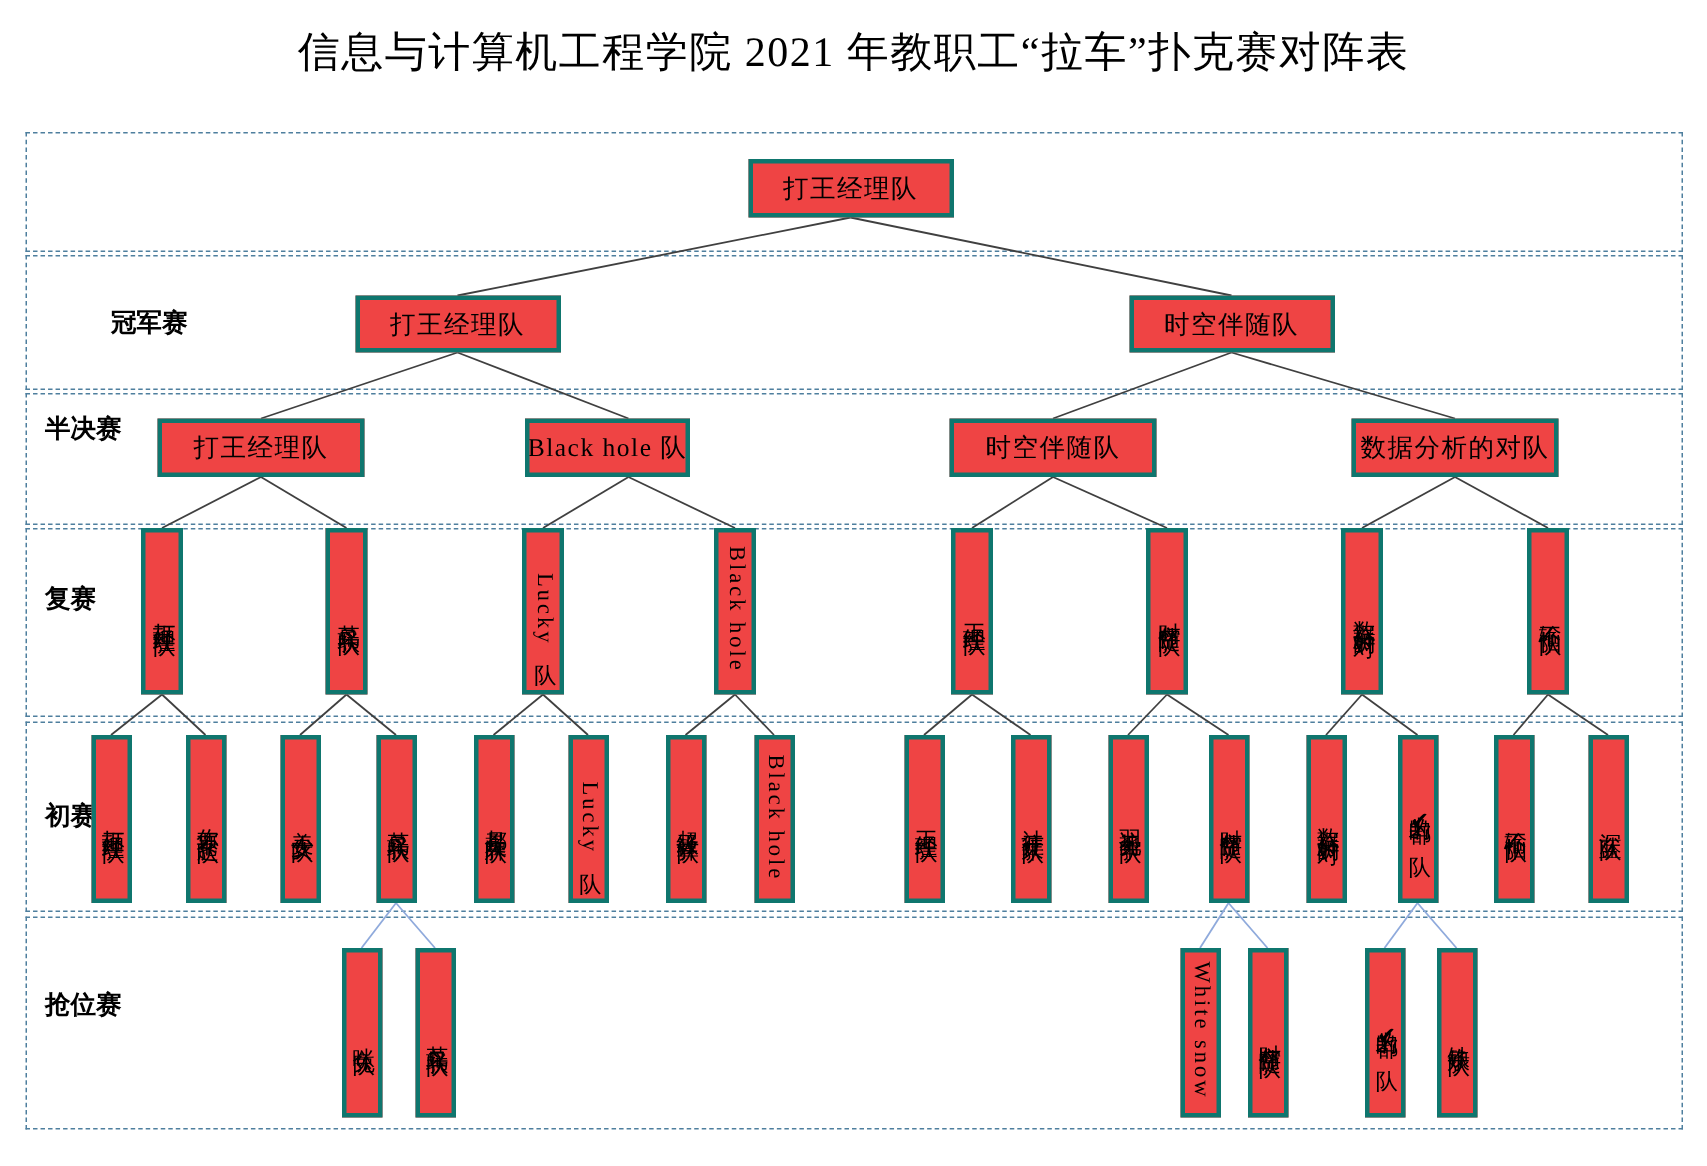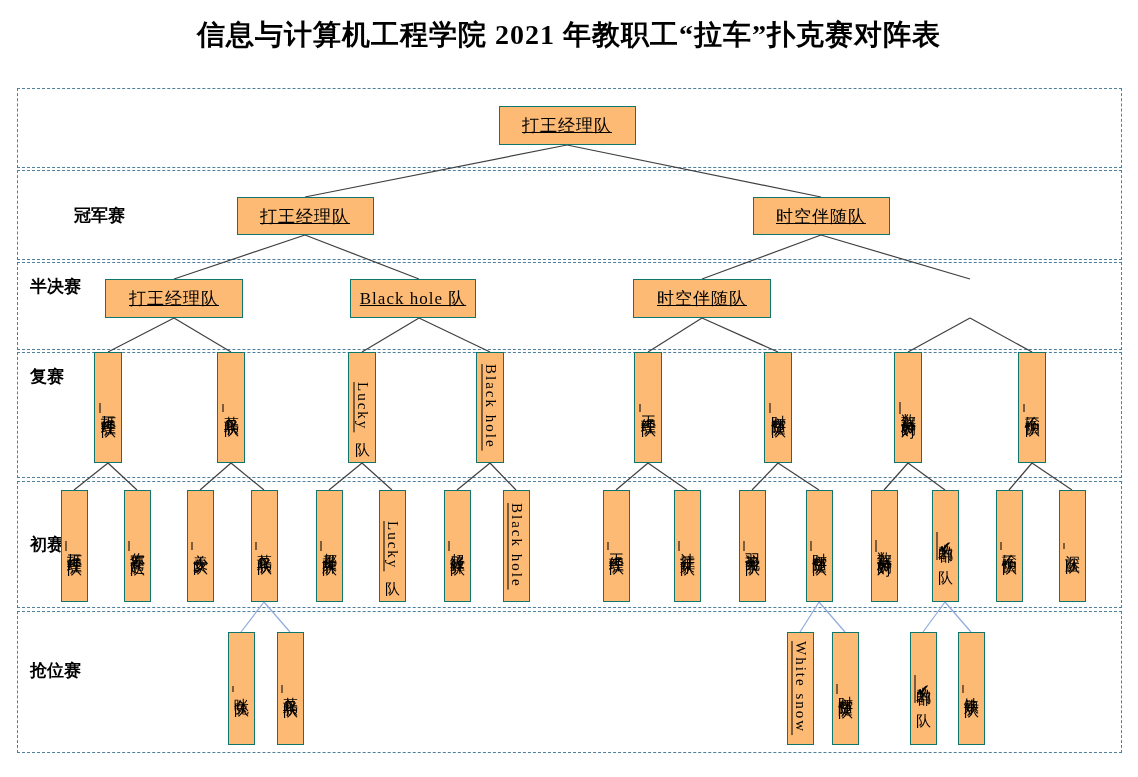--- a/index.html
+++ b/index.html
@@ -12,21 +12,21 @@
   #stage {
     position: relative;
     width: 1138px; height: 777px;
     background: #ffffff;
   }
   .page-title {
     position: absolute;
     top: 16px; left: 0; width: 1138px;
     text-align: center;
     font-size: 28px;
-    font-weight: bold;
+    font-weight: normal;
     letter-spacing: 1px;
     color: #000000;
   }
   .row-band {
     position: absolute;
     left: 17px;
     width: 1105px;
     box-sizing: border-box;
     border: 1px dashed #4e7f9e;
     z-index: 1;
@@ -43,32 +43,31 @@
   }
   #wires {
     position: absolute;
     left: 0; top: 0;
     z-index: 2;
     pointer-events: none;
   }
   .team-box {
     position: absolute;
     box-sizing: border-box;
-    background: #fdba74;
-    border: 1px solid #0f766e;
+    background: #ef4444;
+    border: 3px solid #0f766e;
     display: flex;
     align-items: center;
     justify-content: center;
     font-size: 17px;
     letter-spacing: 1px;
     color: #000000;
     z-index: 3;
     white-space: nowrap;
     overflow: hidden;
-    text-decoration: underline;
   }
   .team-box.vertical {
     writing-mode: vertical-rl;
     text-orientation: mixed;
     font-size: 15px;
     letter-spacing: 2px;
   }
 </style>
 </head>
 <body>
@@ -115,24 +114,25 @@
     </svg>
 <div class="row-band" style="top: 88px; height: 80px;"></div>
     <div class="team-box horizontal" style="left: 498.5px; top: 106px; width: 137px; height: 39px;">打王经理队</div>
     <div class="row-band" style="top: 170px; height: 90px;"></div>
     <div class="row-label" style="top: 215px; margin-left: 44px;">冠军赛</div>
     <div class="team-box horizontal" style="left: 236.5px; top: 197px; width: 137px; height: 38px;">打王经理队</div>
     <div class="team-box horizontal" style="left: 752.5px; top: 197px; width: 137px; height: 38px;">时空伴随队</div>
     <div class="row-band" style="top: 262px; height: 88px;"></div>
     <div class="row-label" style="top: 286px;">半决赛</div>
     <div class="team-box horizontal" style="left: 105px; top: 279px; width: 138px; height: 39px;">打王经理队</div>
-    <div class="team-box horizontal" style="left: 350px; top: 279px; width: 126px; height: 39px;">Black hole 队</div>
+    <div class="team-box horizontal" style="left: 350px; top: 279px; width: 110px; height: 39px;">Black hole 队</div>
     <div class="team-box horizontal" style="left: 633px; top: 279px; width: 138px; height: 39px;">时空伴随队</div>
+    <div class="team-box horizontal" style="left: 901px; top: 279px; width: 138px; height: 39px;">数据分析的对队</div>
     <div class="row-band" style="top: 352px; height: 126px;"></div>
-    <div class="row-label" style="top: 376px;">复赛</div>
+    <div class="row-label" style="top: 399px;">复赛</div>
     <div class="team-box vertical" style="left: 94px; top: 352px; width: 28px; height: 111px;">打王经理队</div>
     <div class="team-box vertical" style="left: 217px; top: 352px; width: 28px; height: 111px;">菜鸟联队</div>
     <div class="team-box vertical" style="left: 348px; top: 352px; width: 28px; height: 111px;">Lucky队</div>
     <div class="team-box vertical" style="left: 476px; top: 352px; width: 28px; height: 111px;">Black hole队</div>
     <div class="team-box vertical" style="left: 634px; top: 352px; width: 28px; height: 111px;">王经理队</div>
     <div class="team-box vertical" style="left: 764px; top: 352px; width: 28px; height: 111px;">时空伴随队</div>
     <div class="team-box vertical" style="left: 894px; top: 352px; width: 28px; height: 111px;">数据分析的对</div>
     <div class="team-box vertical" style="left: 1018px; top: 352px; width: 28px; height: 111px;">输不怕队</div>
     <div class="row-band" style="top: 481px; height: 127px;"></div>
     <div class="row-label" style="top: 544px;">初赛</div>

